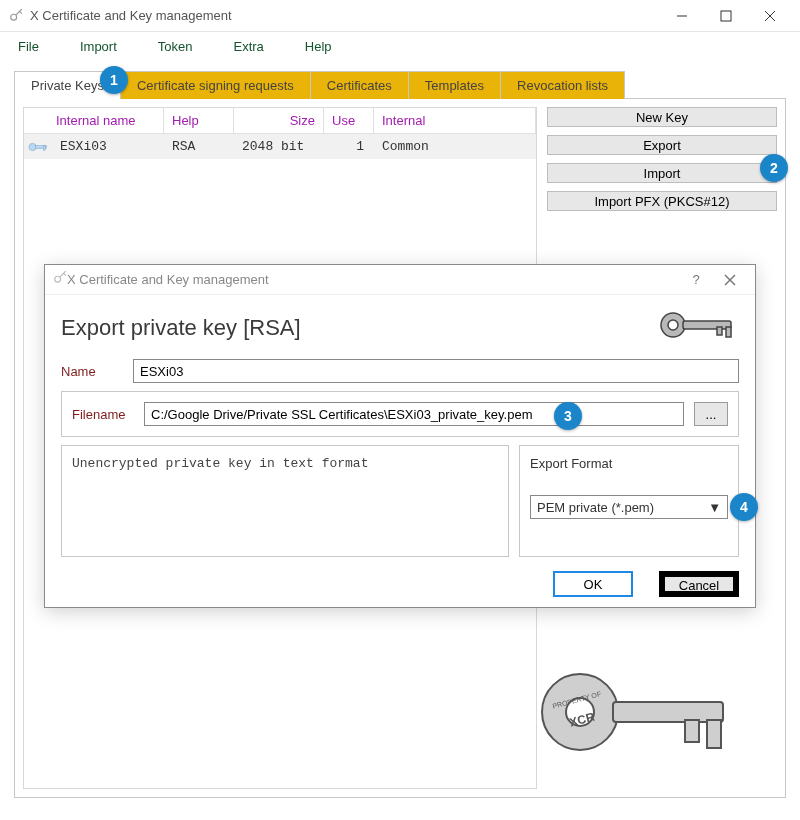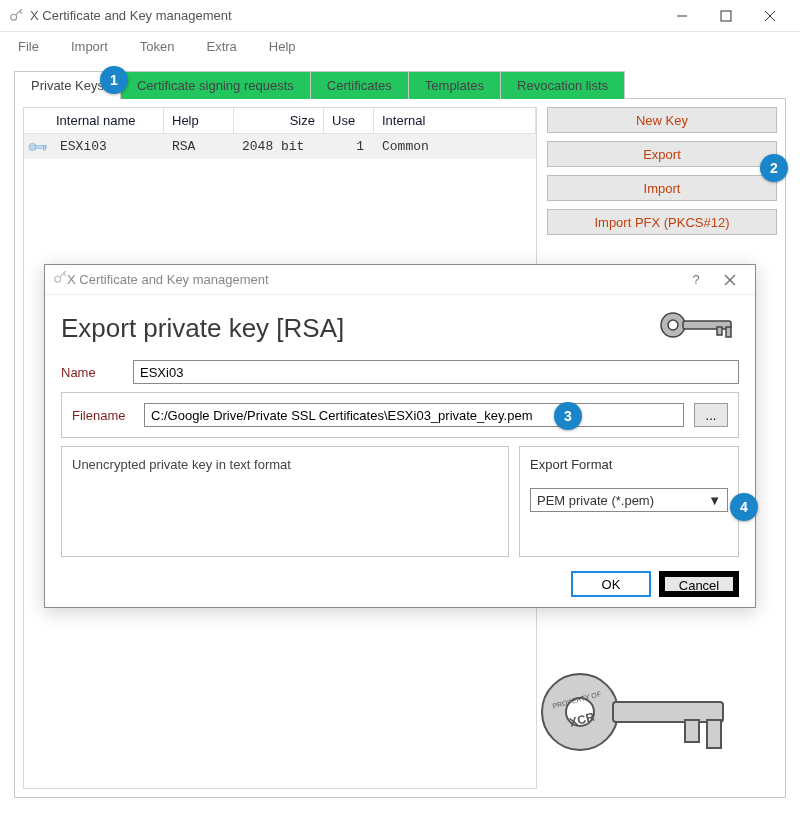--- a/index.html
+++ b/index.html
@@ -34,36 +34,36 @@
     width: 44px; height: 30px;
     display:flex; align-items:center; justify-content:center;
     color:#555;
   }
   .winbtn svg { stroke:#333; stroke-width:1; }
   
   .menubar {
     height: 28px;
     display:flex; align-items:center;
     padding: 0 8px;
-    color:#737373;
-    gap: 12px;
+    color:#14532d;
+    gap: 21px;
   }
   .menuitem { padding: 4px 10px; }
   
   .tabs-wrap { padding: 10px 14px 0 14px; position:relative; }
   .tabs {
     display:flex;
     position: relative;
     z-index: 2;
   }
   .tab {
     padding: 6px 16px;
     border:1px solid #c7c7c7;
     border-bottom:none;
-    background:#22c55e;
+    background:#eab308;
     position:relative;
     top:1px;
     color:#444;
     white-space: nowrap;
   }
   .tab + .tab { margin-left:-1px; }
   .tab.active {
     background:#fff;
     z-index:3;
   }
@@ -83,21 +83,21 @@
     border:1px solid #d9d9d9;
   }
   .listhdr {
     display:flex;
     background:#fff;
   }
   .listcol {
     padding:5px 8px;
     border-right:1px solid #e0e0e0;
     border-bottom:1px solid #e0e0e0;
-    color:#0f172a;
+    color:#a21caf;
     text-align:left;
     font-weight:normal;
   }
   .col-name { width: 140px; padding-left:32px; }
   .col-type { width: 70px; }
   .col-size { width: 90px; text-align: right; }
   .col-use  { width: 50px; text-align:right; padding-right:22px;}
   .col-pw   { flex:1; }
   .listrow {
     display:flex;
@@ -118,24 +118,24 @@
   .rc-pw  { flex:1; }
   
   .sidebtns {
     width:230px;
     display:flex;
     flex-direction:column;
     gap:8px;
     align-items:stretch;
   }
   .sidebtns button {
-    height:26px;
+    height:20px;
     background:#e7e7e7;
     border:1px solid #bdbdbd;
-    color:#c2410c;
+    color:#000000;
     font: inherit;
   }
   
   .bigkey {
     position:absolute;
     right: 30px;
     bottom: 30px;
     width: 230px;
     height: 110px;
     display:flex; align-items:center; justify-content:center;
@@ -162,21 +162,21 @@
     border-bottom:1px solid #eee;
   }
   .dlg-title .spacer{flex:1;}
   .dlg-title .tbtn{ width:34px; height:28px; display:flex;align-items:center;justify-content:center; color:#777;}
   .dlg-body {
     flex:1;
     padding: 14px 16px 10px 16px;
     display:flex; flex-direction:column; gap:8px;
   }
   .dlg-heading {
-    font-size:26px;
+    font-size:22px;
     color:#3a3a3a;
     display:flex; align-items:center; justify-content:space-between;
     margin-bottom:4px;
   }
   .fieldrow {
     display:flex; align-items:center; gap:10px;
   }
   .fieldrow label { width:62px; color:#7f1d1d; }
   .fieldrow input[type=text]{
     flex:1;
@@ -197,36 +197,37 @@
     font:inherit;
   }
   .twopane {
     display:flex; gap:10px; flex:1;
   }
   .desc-pane {
     flex: 1;
     border:1px solid #c7c7c7;
     padding:10px;
     color:#444;
+    font-family:Liberation Mono, monospace;
   }
   .fmt-pane {
     width:220px;
     border:1px solid #c7c7c7;
     padding:10px;
-    display:flex; flex-direction:column; gap:16px;
+    display:flex; flex-direction:column; gap:24px;
   }
   .combo {
     height:24px;
     border:1px solid #888;
     background:#fff;
     display:flex; align-items:center; justify-content:space-between;
     padding:0 6px;
   }
   .btnrow {
-    display:flex; justify-content:flex-end; gap:8px; padding-top:6px;
+    display:flex; justify-content:flex-end; gap:26px; padding-top:6px;
   }
   .btnrow button{
     width:80px; height:26px;
     font:inherit;
     background:#e7e7e7;
     border:6px solid #000000;
   }
   .btnrow button.primary{
     border:2px solid #1e88e5;
     background:#fff;

